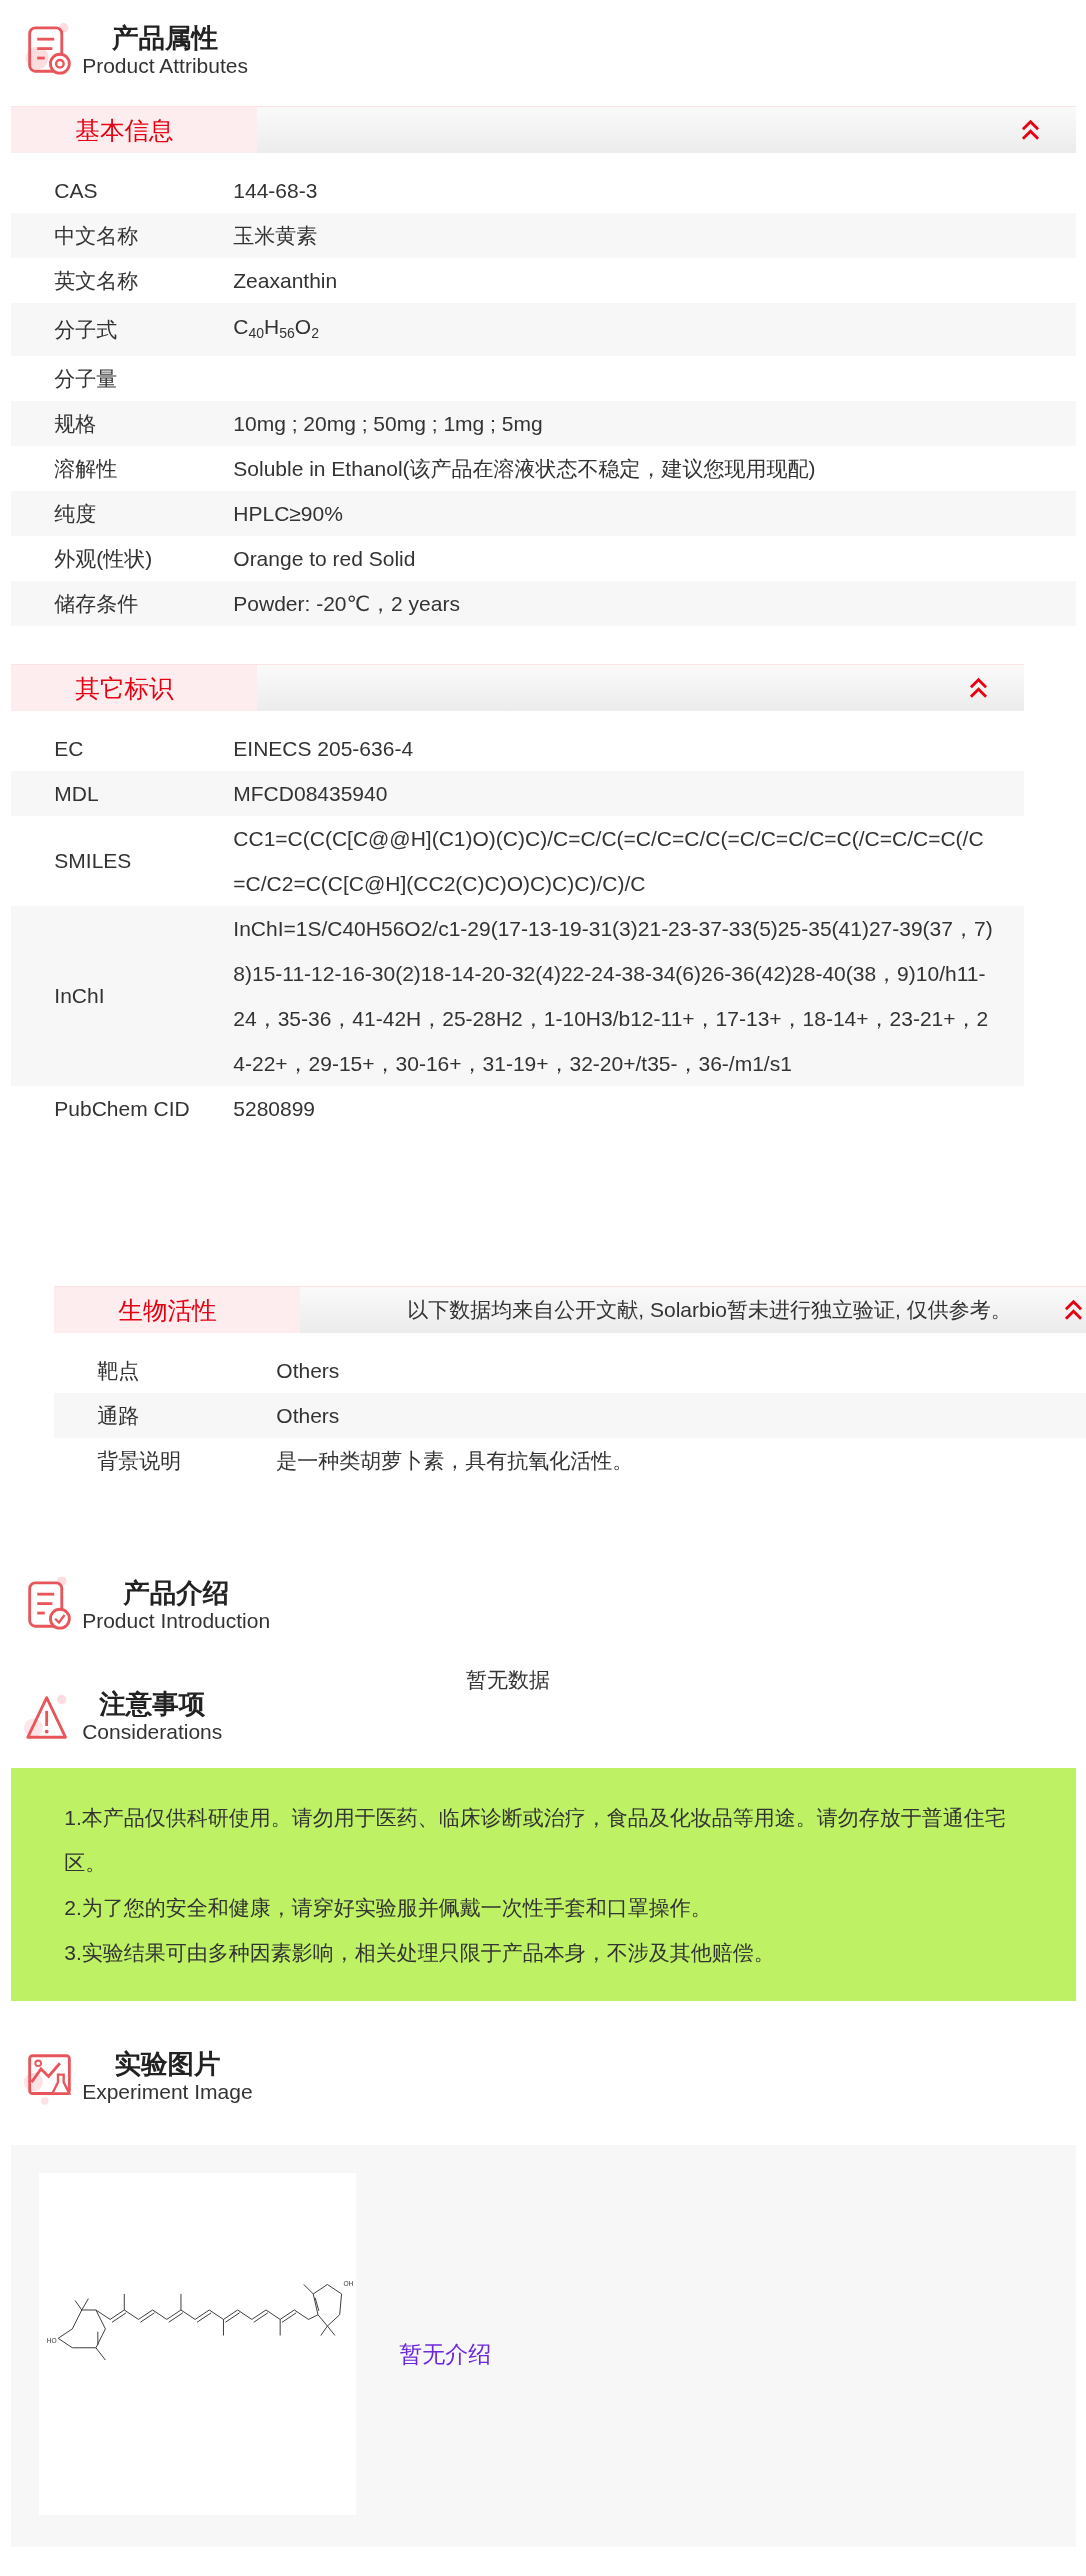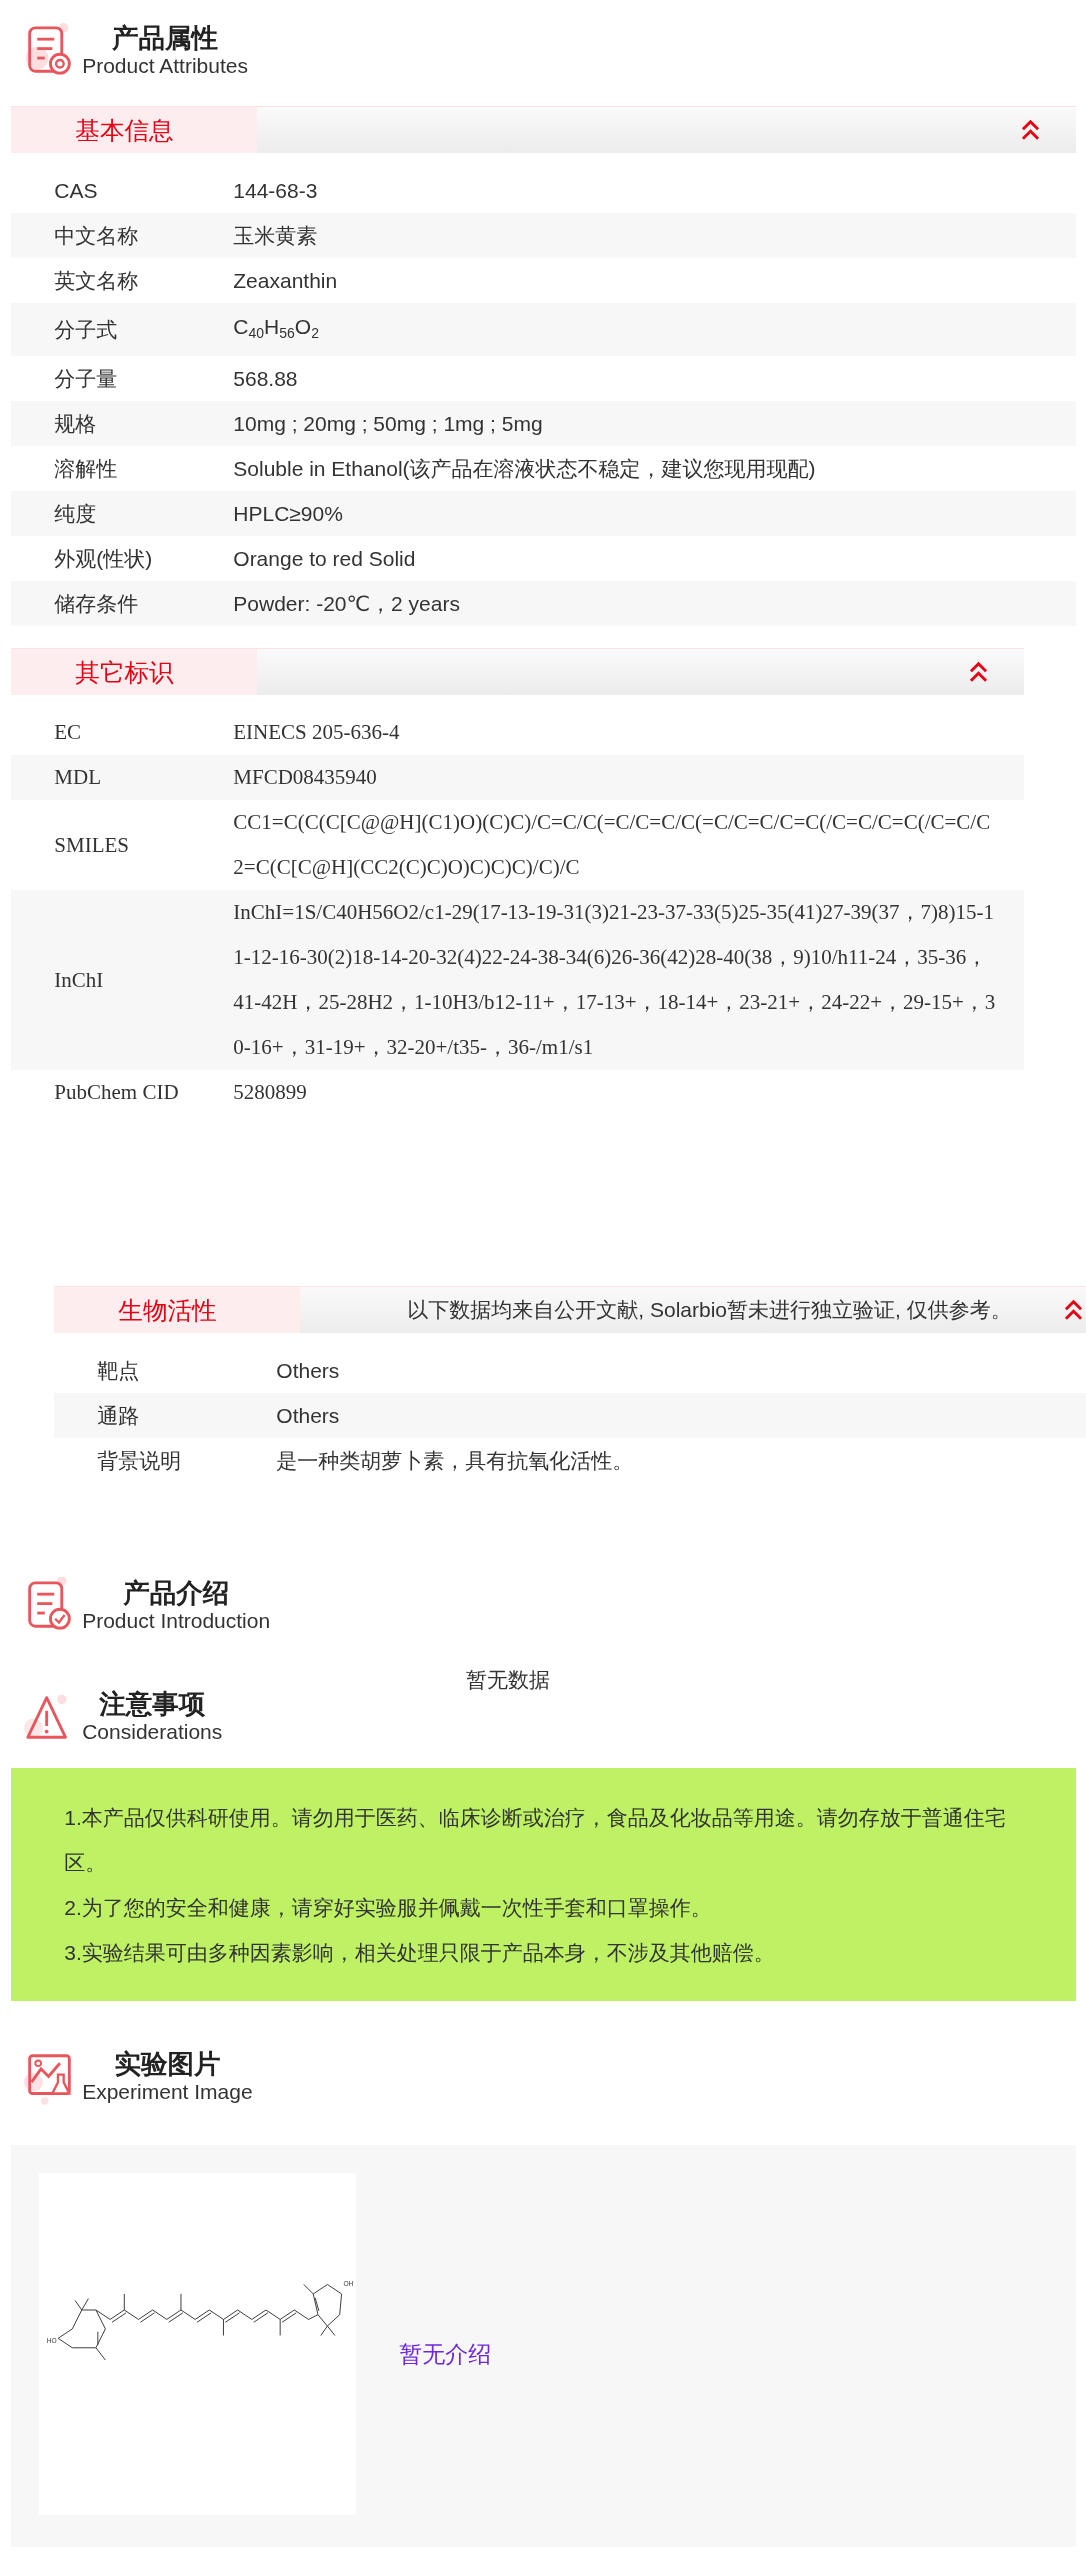--- a/index.html
+++ b/index.html
@@ -81,21 +81,20 @@
     <div class="row">
         <span class="lbl">英文名称</span>
         <span class="val">Zeaxanthin</span>
       </div>
     <div class="row" style="min-height:53px;">
         <span class="lbl">分子式</span>
       <span class="val"><span>C</span><sub>40</sub><span>H</span><sub>56</sub><span>O</span><sub>2</sub></span>
       </div>
     <div class="row">
         <span class="lbl">分子量</span>
-        <span class="val">568.88</span>
       </div>
     <div class="row">
         <span class="lbl">规格</span>
         <span class="val">10mg ; 20mg ; 50mg ; 1mg ; 5mg</span>
       </div>
     <div class="row">
         <span class="lbl">溶解性</span>
         <span class="val">Soluble in Ethanol(该产品在溶液状态不稳定，建议您现用现配)</span>
       </div>
     <div class="row">
@@ -106,21 +105,21 @@
         <span class="lbl">外观(性状)</span>
         <span class="val">Orange to red Solid</span>
       </div>
     <div class="row">
         <span class="lbl">储存条件</span>
         <span class="val">Powder: -20℃，2 years</span>
       </div>
   </div>
 </div>
 
-<div style="position:absolute; top:648px; left:0; width:1035px;font-family:Liberation Serif, serif;">
+<div style="position:absolute; top:664px; left:0; width:1035px;">
   <div class="sec-bar">
     <div class="sec-title">其它标识</div>
     <div class="sec-note"></div>
     <span class="sec-toggle">
       <svg width="23" height="24.6" viewBox="0 0 24 26">
           <polyline points="4,12 12,4 20,12" fill="none" stroke="#e60012" stroke-width="3"></polyline>
           <polyline points="4,22 12,14 20,22" fill="none" stroke="#e60012" stroke-width="3"></polyline>
         </svg>
     </span>
   </div>

